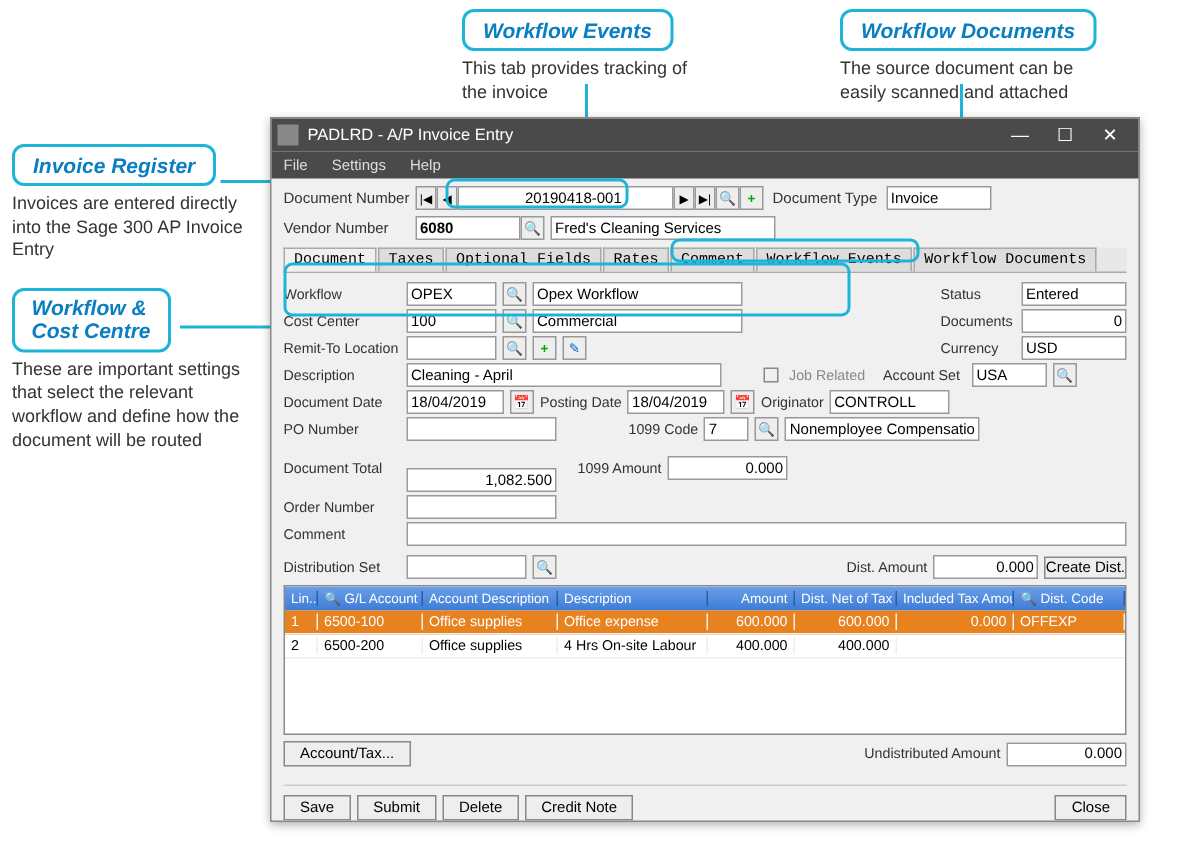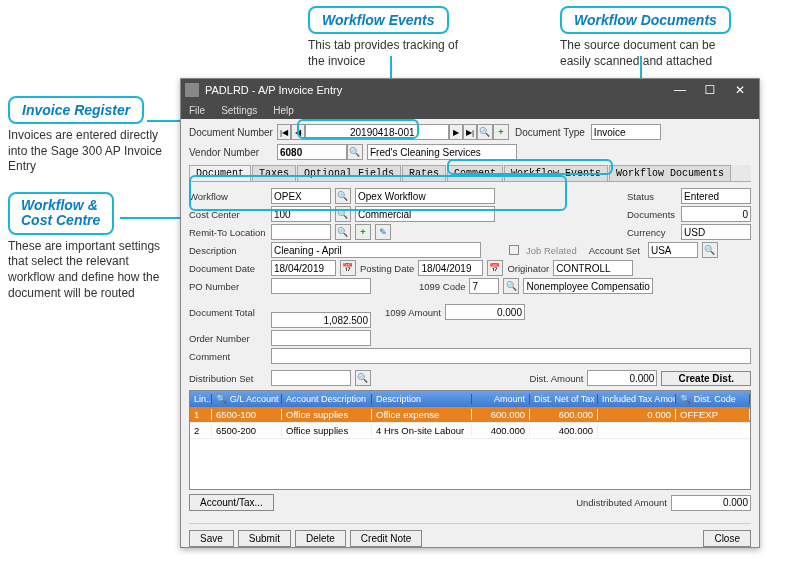--- a/index.html
+++ b/index.html
@@ -197,21 +197,21 @@
         <span class="lbl">Comment</span>
         <input type="text" style="flex: 1 1 0%;" value="">
       </div>
       <div class="field-row" style="margin-top:6px;">
         <span class="lbl">Distribution Set</span>
         <input type="text" style="width: 80px;" value="">
         <span class="search-btn">🔍</span>
         <span style="flex:1"></span>
         <span class="lbl" style="width:auto;">Dist. Amount</span>
         <input type="text" style="width: 70px; text-align: right;" value="0.000">
-        <button class="btn" style="padding:1px 16px;font-weight:bold;">Create Dist.</button>
+        <button class="btn" style="padding:1px 0;">Create Dist.</button>
       </div>
 
       <div class="grid">
         <div class="grid-header">
           <div style="width:22px;">Lin...</div>
           <div style="width:70px;">🔍 <span>G/L Account</span></div>
           <div style="width:90px;">Account Description</div>
           <div style="width:100px;">Description</div>
           <div style="width:58px; text-align:right;">Amount</div>
           <div style="width:68px; text-align:right;">Dist. Net of Tax</div>

